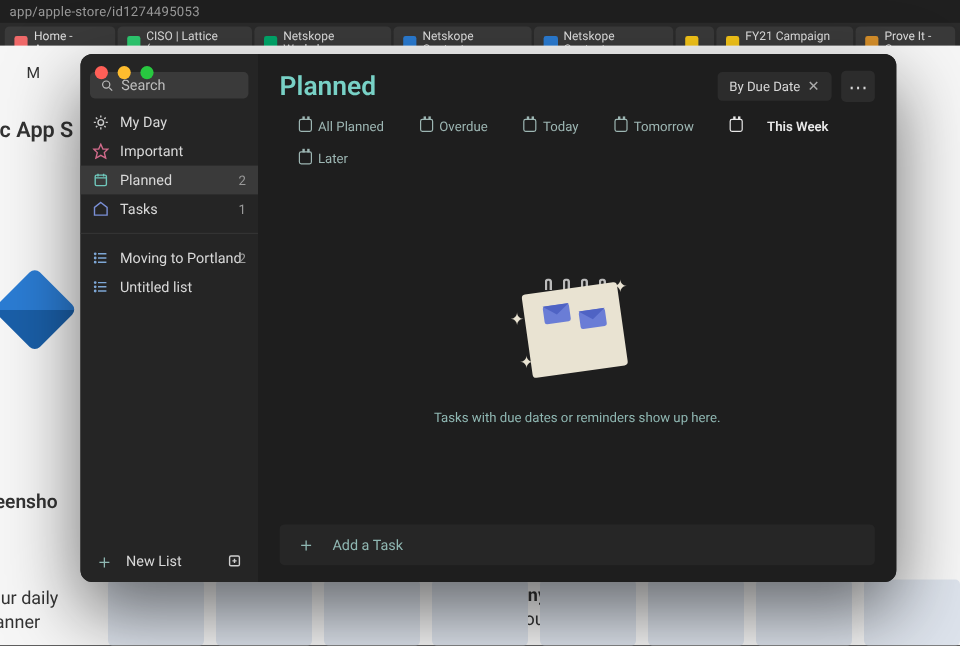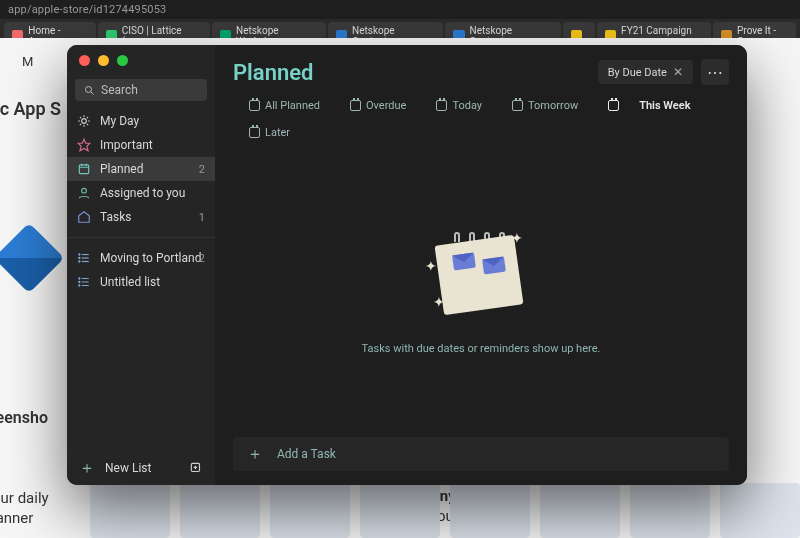--- a/index.html
+++ b/index.html
@@ -21,41 +21,41 @@
   .bg-strip { position:absolute; left:90px; right:0; bottom:0; height:55px; display:flex; gap:10px; }
   .bg-card { flex:0 0 80px; background:#dde3ec; border-radius:4px; }
 
   
   .window { position:absolute; left:67px; top:45px; width:680px; height:440px;
     background:#1e1e1e; border-radius:10px; box-shadow:0 25px 60px rgba(0,0,0,.55); display:flex; overflow:hidden; }
   .traffic { position:absolute; top:10px; left:12px; display:flex; gap:8px; }
   .dot { width:11px; height:11px; border-radius:50%; }
   .dot.red{background:#ff5f57;} .dot.yellow{background:#febc2e;} .dot.green{background:#28c840;}
 
-  .sidebar { width:148px; background:#252525; padding-top:34px; display:flex; flex-direction:column; color:#d8d8d8; font-size:12px; }
+  .sidebar { width:148px; background:#252525; padding-top:15px; display:flex; flex-direction:column; color:#d8d8d8; font-size:12px; }
   .search { margin:0 8px 8px; background:#3a3a3a; border-radius:4px; padding:4px 8px; display:flex; align-items:center; gap:6px; color:#bdbdbd; }
   .nav { display:flex; flex-direction:column; }
   .nav-item { display:flex; align-items:center; gap:9px; padding:5px 10px; cursor:pointer; position:relative; }
   .nav-item.selected { background:#3a3a3a; }
   .nav-item .cnt { position:absolute; right:10px; color:#9a9a9a; font-size:11px; }
   .nav-item svg,.nav-item .ico { width:14px; height:14px; flex-shrink:0; }
   .nav-divider { height:1px; background:#333; margin:8px 0; }
   .sidebar-spacer { flex:1; }
   .newlist { display:flex; align-items:center; gap:10px; padding:10px 12px; font-size:12px; color:#d8d8d8; }
   .newlist .right-ico { margin-left:auto; }
 
   .main { flex:1; background:#1e1e1e; display:flex; flex-direction:column; padding:14px 18px 14px; color:#dcdcdc; position:relative; }
   .title-row { display:flex; align-items:center; }
   .title { font-size:22px; font-weight:600; color:#78d1c6; }
   .title-row .spacer { flex:1; }
   .by-pill { background:#2c2c2c; border-radius:4px; padding:5px 10px; font-size:11px; color:#d7d7d7; display:flex; align-items:center; gap:6px; }
   .dots-btn { width:28px; height:26px; background:#2c2c2c; border-radius:4px; margin-left:8px; display:flex; align-items:center; justify-content:center; color:#d7d7d7; }
 
   .filters { display:flex; gap:14px; margin-top:14px; font-size:11px; color:#8aa0a0; align-items:center; flex-wrap:wrap; }
-  .filter { display:flex; align-items:center; gap:5px; cursor:pointer; color:#9db6b3;padding-left:16px; }
+  .filter { display:flex; gap:5px; cursor:pointer; color:#9db6b3;padding-left:16px; }
   .filter.active { color:#e8e8e8; font-weight:600;gap:20px; }
   .cal-ico { width:11px; height:11px; border:1px solid currentColor; border-radius:2px; position:relative; }
   .cal-ico::before { content:""; position:absolute; top:-3px; left:2px; width:2px; height:3px; background:currentColor; box-shadow:4px 0 0 currentColor; }
 
   .empty { flex:1; display:flex; flex-direction:column; align-items:center; justify-content:center; gap:20px; }
   .empty-text { font-size:11px; color:#8fb7b2; }
   .illus { width:120px; height:100px; position:relative; }
   .illus .page { position:absolute; left:18px; top:18px; width:80px; height:70px; background:#e9e3d2; transform:rotate(-8deg); border-radius:3px; }
   .illus .binder { position:absolute; left:28px; top:10px; width:60px; height:10px; display:flex; justify-content:space-around; }
   .illus .binder i{ width:6px; height:10px; border:2px solid #bbb; border-bottom:none; border-radius:4px 4px 0 0; display:block; background:#1e1e1e; }
@@ -176,27 +176,20 @@
           <span class="ico"><svg viewBox="0 0 24 24" width="14" height="14" fill="none" stroke="#6fc7bb" stroke-width="2">
               <rect x="4" y="5" width="16" height="15" rx="2"></rect>
               <line x1="4" y1="9" x2="20" y2="9"></line>
               <line x1="8" y1="3" x2="8" y2="7"></line>
               <line x1="16" y1="3" x2="16" y2="7"></line>
             </svg></span>
     <span>Planned</span>
     <span class="cnt">2</span>
         </div>
         <div class="nav-item">
-          <span class="ico"><svg viewBox="0 0 24 24" width="14" height="14" fill="none" stroke="#6fb59a" stroke-width="2">
-              <circle cx="12" cy="8" r="4"></circle>
-              <path d="M4 21c0-4 16-4 16 0"></path>
-            </svg></span>
-    <span>Assigned to you</span>
-    </div>
-        <div class="nav-item">
           <span class="ico"><svg viewBox="0 0 24 24" width="14" height="14" fill="none" stroke="#7a8fd6" stroke-width="2">
               <path d="M12 3l9 7v11H3V10z"></path>
             </svg></span>
     <span>Tasks</span>
     <span class="cnt">1</span>
         </div>
       </div>
     <div class="nav-divider"></div>
     <div class="nav" id="user-lists">
         <div class="nav-item">

